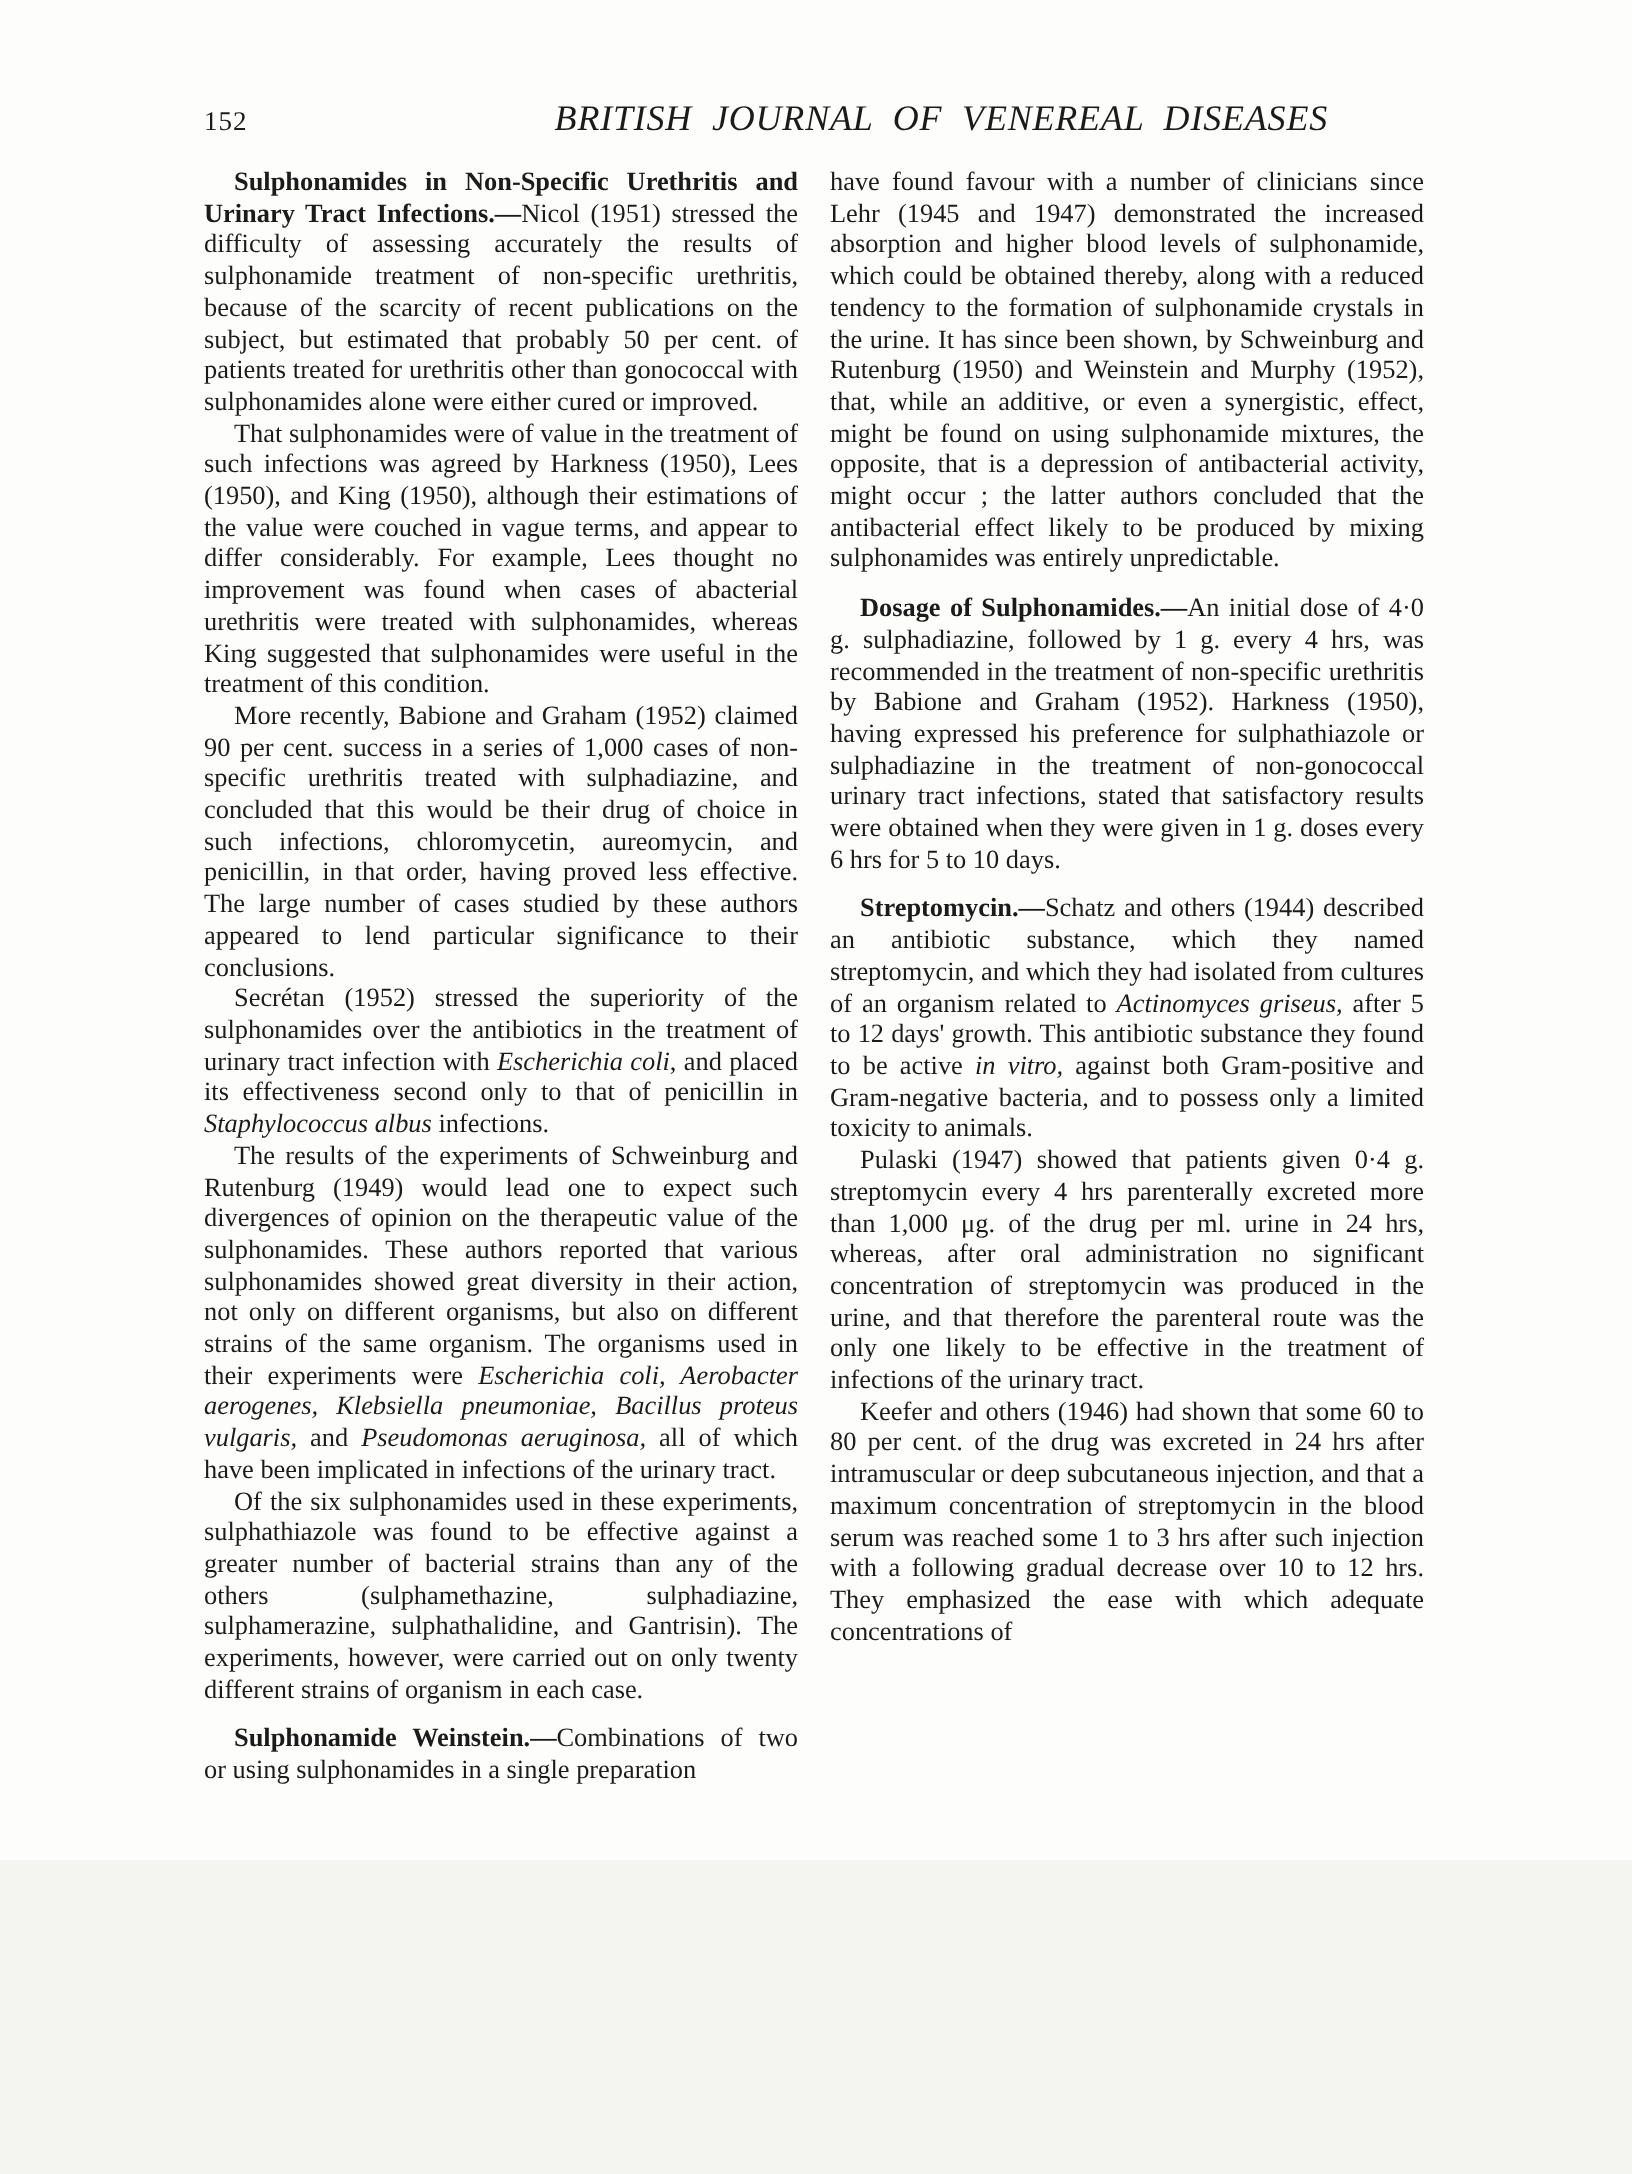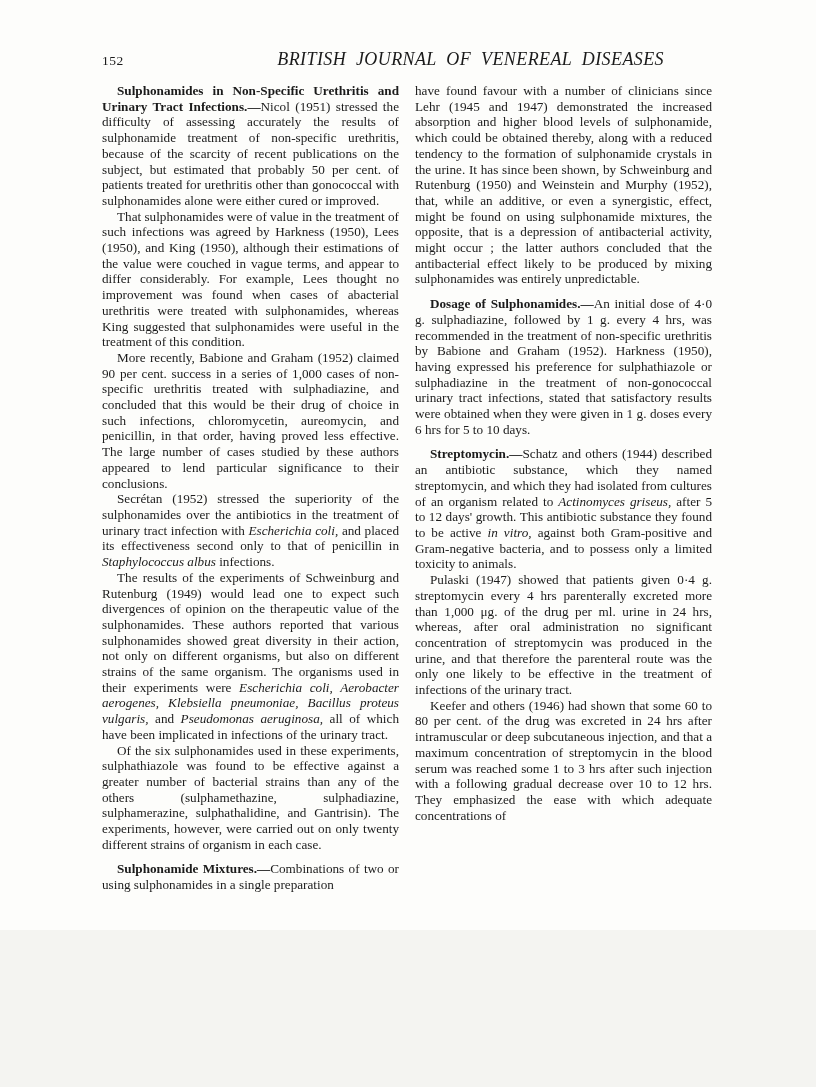--- a/index.html
+++ b/index.html
@@ -82,21 +82,21 @@
   </div>
 
   <div class="columns">
     <div class="column">
         <p class="para indent"><span class="seg-bold">Sulphonamides in Non-Specific Urethritis and Urinary Tract Infections.—</span><span class="seg-normal">Nicol (1951) stressed the difficulty of assessing accurately the results of sulphonamide treatment of non-specific urethritis, because of the scarcity of recent publications on the subject, but estimated that probably 50 per cent. of patients treated for urethritis other than gonococcal with sulphonamides alone were either cured or improved.</span></p>
         <p class="para indent"><span class="seg-normal">That sulphonamides were of value in the treatment of such infections was agreed by Harkness (1950), Lees (1950), and King (1950), although their estimations of the value were couched in vague terms, and appear to differ considerably. For example, Lees thought no improvement was found when cases of abacterial urethritis were treated with sulphonamides, whereas King suggested that sulphonamides were useful in the treatment of this condition.</span></p>
         <p class="para indent"><span class="seg-normal">More recently, Babione and Graham (1952) claimed 90 per cent. success in a series of 1,000 cases of non-specific urethritis treated with sulphadiazine, and concluded that this would be their drug of choice in such infections, chloromycetin, aureomycin, and penicillin, in that order, having proved less effective. The large number of cases studied by these authors appeared to lend particular significance to their conclusions.</span></p>
         <p class="para indent"><span class="seg-normal">Secrétan (1952) stressed the superiority of the sulphonamides over the antibiotics in the treatment of urinary tract infection with </span><span class="seg-italic">Escherichia coli</span><span class="seg-normal">, and placed its effectiveness second only to that of penicillin in </span><span class="seg-italic">Staphylococcus albus</span><span class="seg-normal"> infections.</span></p>
         <p class="para indent"><span class="seg-normal">The results of the experiments of Schweinburg and Rutenburg (1949) would lead one to expect such divergences of opinion on the therapeutic value of the sulphonamides. These authors reported that various sulphonamides showed great diversity in their action, not only on different organisms, but also on different strains of the same organism. The organisms used in their experiments were </span><span class="seg-italic">Escherichia coli, Aerobacter aerogenes, Klebsiella pneumoniae, Bacillus proteus vulgaris,</span><span class="seg-normal"> and </span><span class="seg-italic">Pseudomonas aeruginosa,</span><span class="seg-normal"> all of which have been implicated in infections of the urinary tract.</span></p>
         <p class="para indent"><span class="seg-normal">Of the six sulphonamides used in these experiments, sulphathiazole was found to be effective against a greater number of bacterial strains than any of the others (sulphamethazine, sulphadiazine, sulphamerazine, sulphathalidine, and Gantrisin). The experiments, however, were carried out on only twenty different strains of organism in each case.</span></p>
-        <p class="para indent space-before"><span class="seg-bold">Sulphonamide Mixtures.—</span><span class="seg-normal">Combinations of two or using sulphonamides in a single preparation</span></p>
+        <p class="para indent space-before"><span class="seg-bold">Sulphonamide Weinstein.—</span><span class="seg-normal">Combinations of two or using sulphonamides in a single preparation</span></p>
       </div>
     <div class="column">
         <p class="para"><span class="seg-normal">have found favour with a number of clinicians since Lehr (1945 and 1947) demonstrated the increased absorption and higher blood levels of sulphonamide, which could be obtained thereby, along with a reduced tendency to the formation of sulphonamide crystals in the urine.  It has since been shown, by Schweinburg and Rutenburg (1950) and Weinstein and Murphy (1952), that, while an additive, or even a synergistic, effect, might be found on using sulphonamide mixtures, the opposite, that is a depression of antibacterial activity, might occur ;  the latter authors concluded that the antibacterial effect likely to be produced by mixing sulphonamides was entirely unpredictable.</span></p>
         <p class="para indent space-before"><span class="seg-bold">Dosage of Sulphonamides.—</span><span class="seg-normal">An initial dose of 4·0 g. sulphadiazine, followed by 1 g. every 4 hrs, was recommended in the treatment of non-specific urethritis by Babione and Graham (1952).  Harkness (1950), having expressed his preference for sulphathiazole or sulphadiazine in the treatment of non-gonococcal urinary tract infections, stated that satisfactory results were obtained when they were given in 1 g. doses every 6 hrs for 5 to 10 days.</span></p>
         <p class="para indent space-before"><span class="seg-bold">Streptomycin.—</span><span class="seg-normal">Schatz and others (1944) described an antibiotic substance, which they named streptomycin, and which they had isolated from cultures of an organism related to </span><span class="seg-italic">Actinomyces griseus,</span><span class="seg-normal"> after 5 to 12 days' growth.  This antibiotic substance they found to be active </span><span class="seg-italic">in vitro,</span><span class="seg-normal"> against both Gram-positive and Gram-negative bacteria, and to possess only a limited toxicity to animals.</span></p>
         <p class="para indent"><span class="seg-normal">Pulaski (1947) showed that patients given 0·4 g. streptomycin every 4 hrs parenterally excreted more than 1,000 μg. of the drug per ml. urine in 24 hrs, whereas, after oral administration no significant concentration of streptomycin was produced in the urine, and that therefore the parenteral route was the only one likely to be effective in the treatment of infections of the urinary tract.</span></p>
         <p class="para indent"><span class="seg-normal">Keefer and others (1946) had shown that some 60 to 80 per cent. of the drug was excreted in 24 hrs after intramuscular or deep subcutaneous injection, and that a maximum concentration of streptomycin in the blood serum was reached some 1 to 3 hrs after such injection with a following gradual decrease over 10 to 12 hrs.  They emphasized the ease with which adequate concentrations of</span></p>
       </div>
   </div>
 

